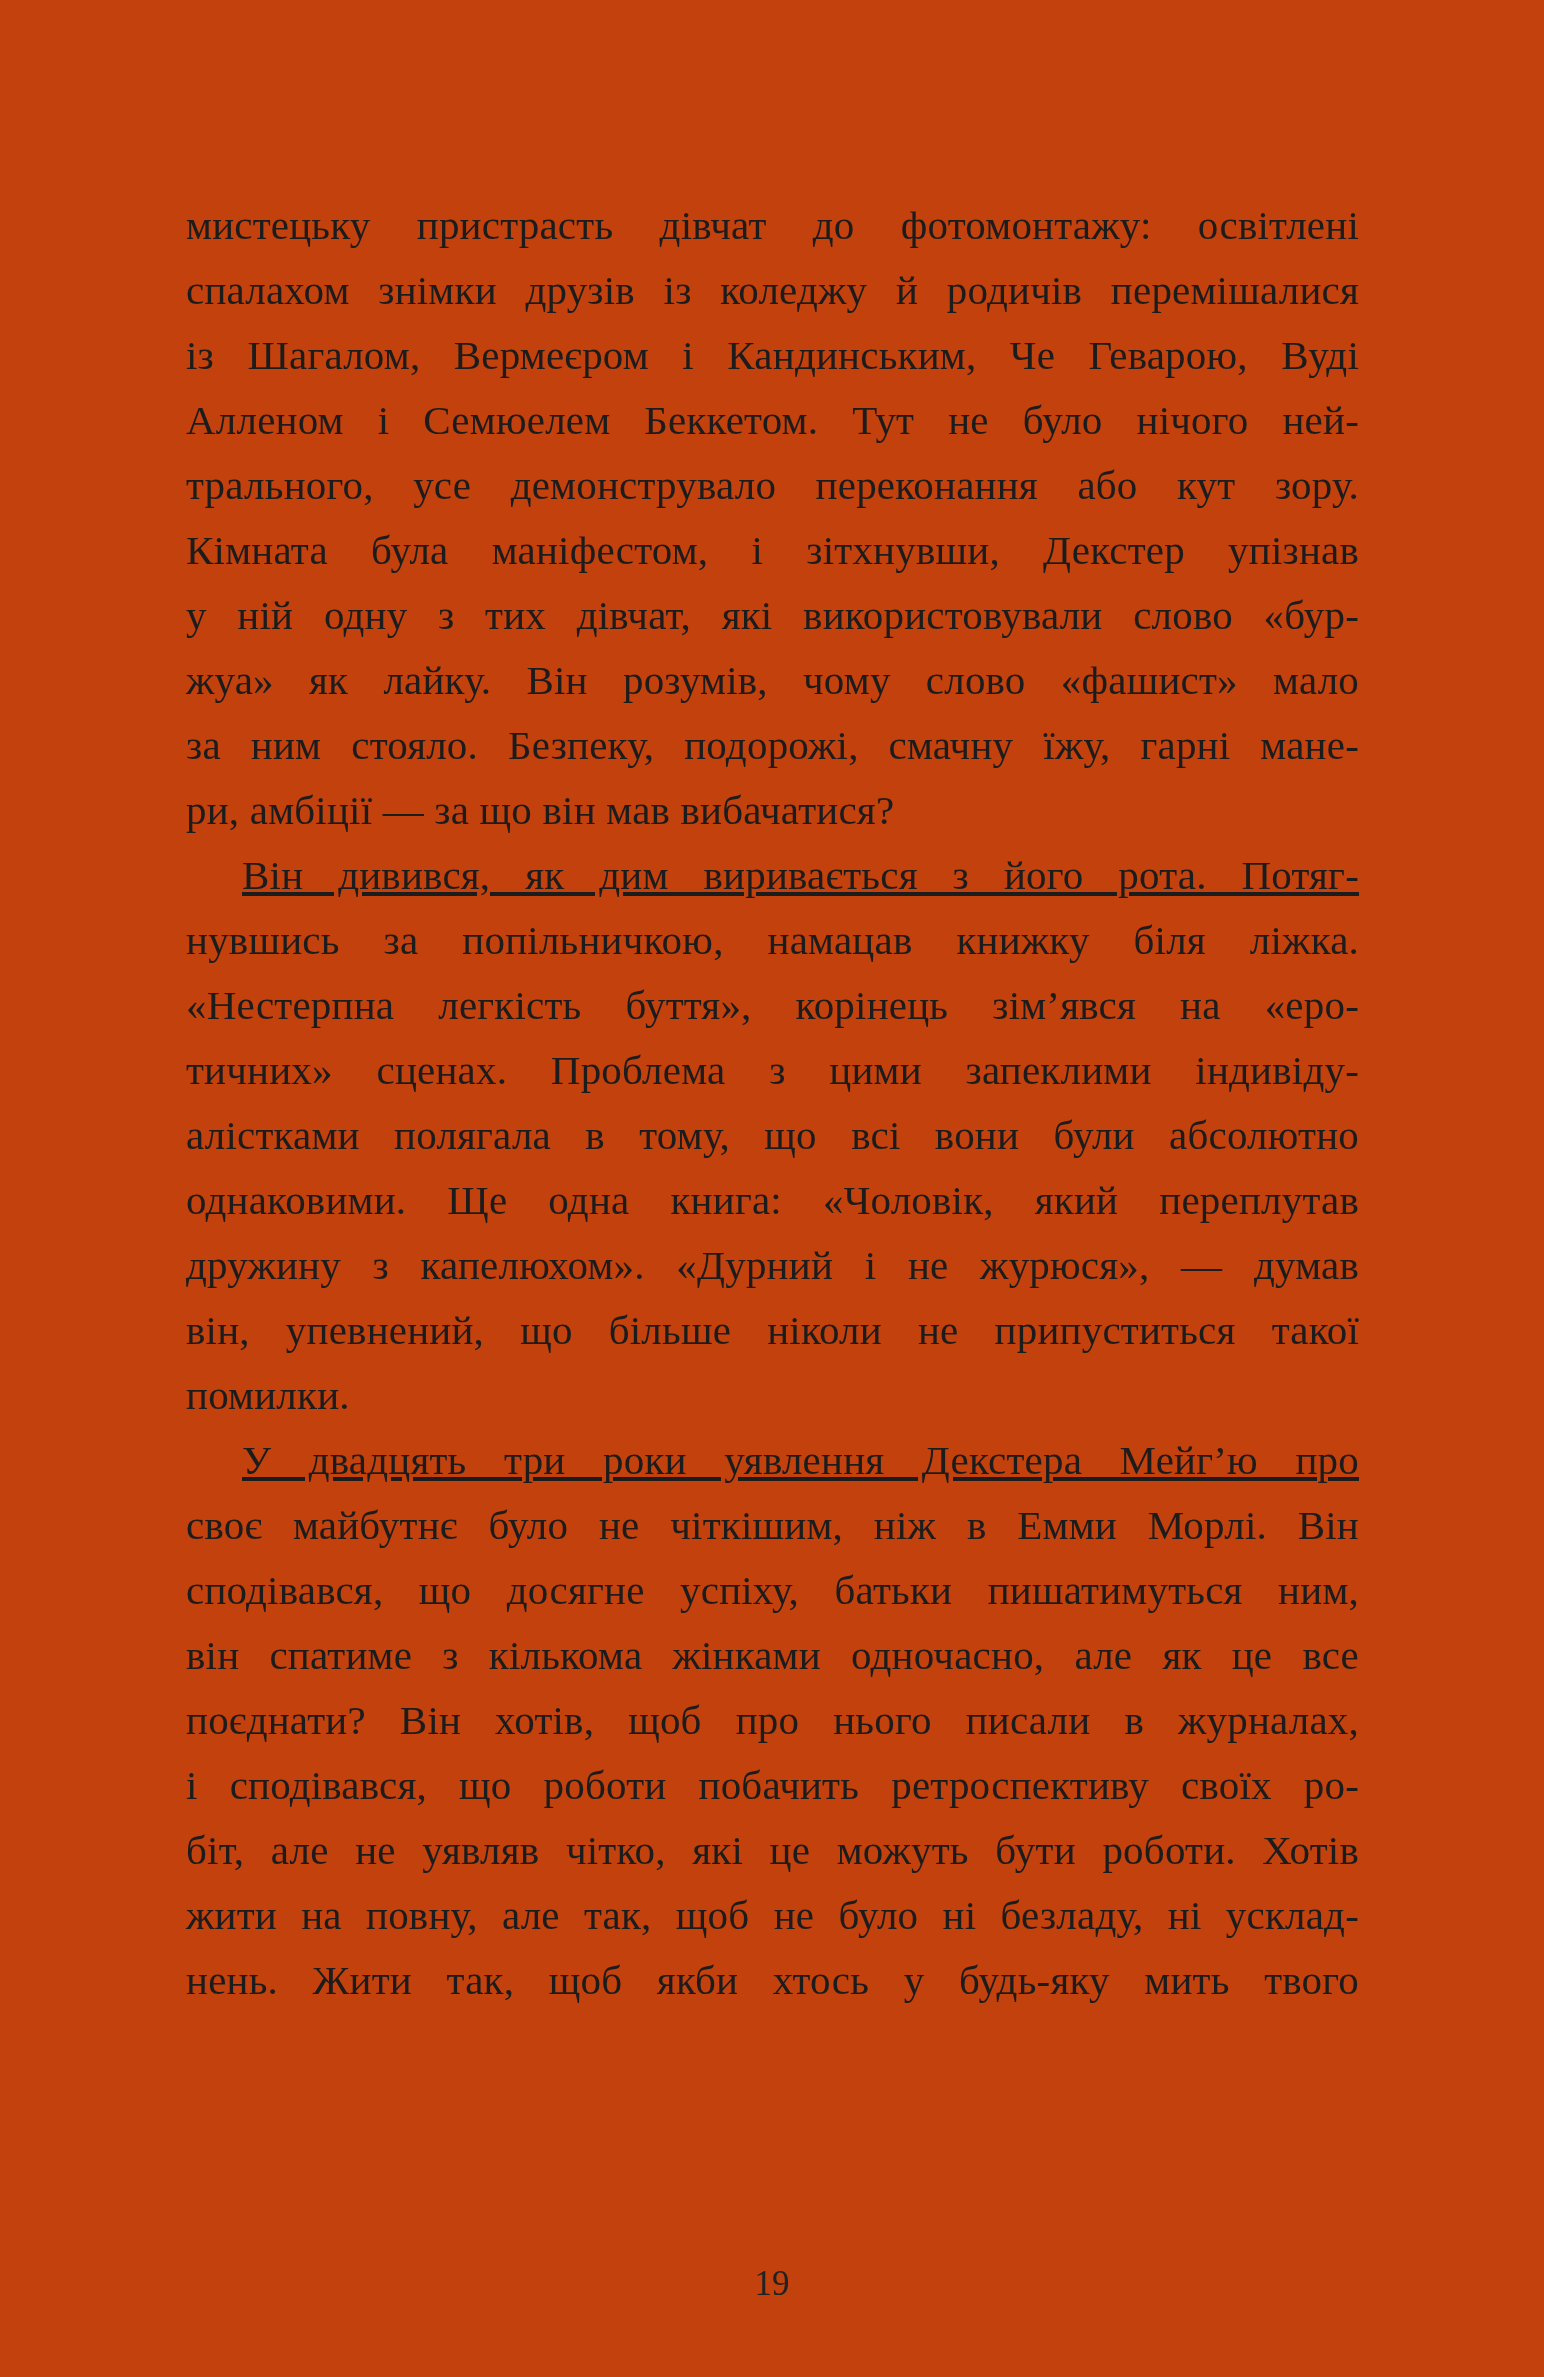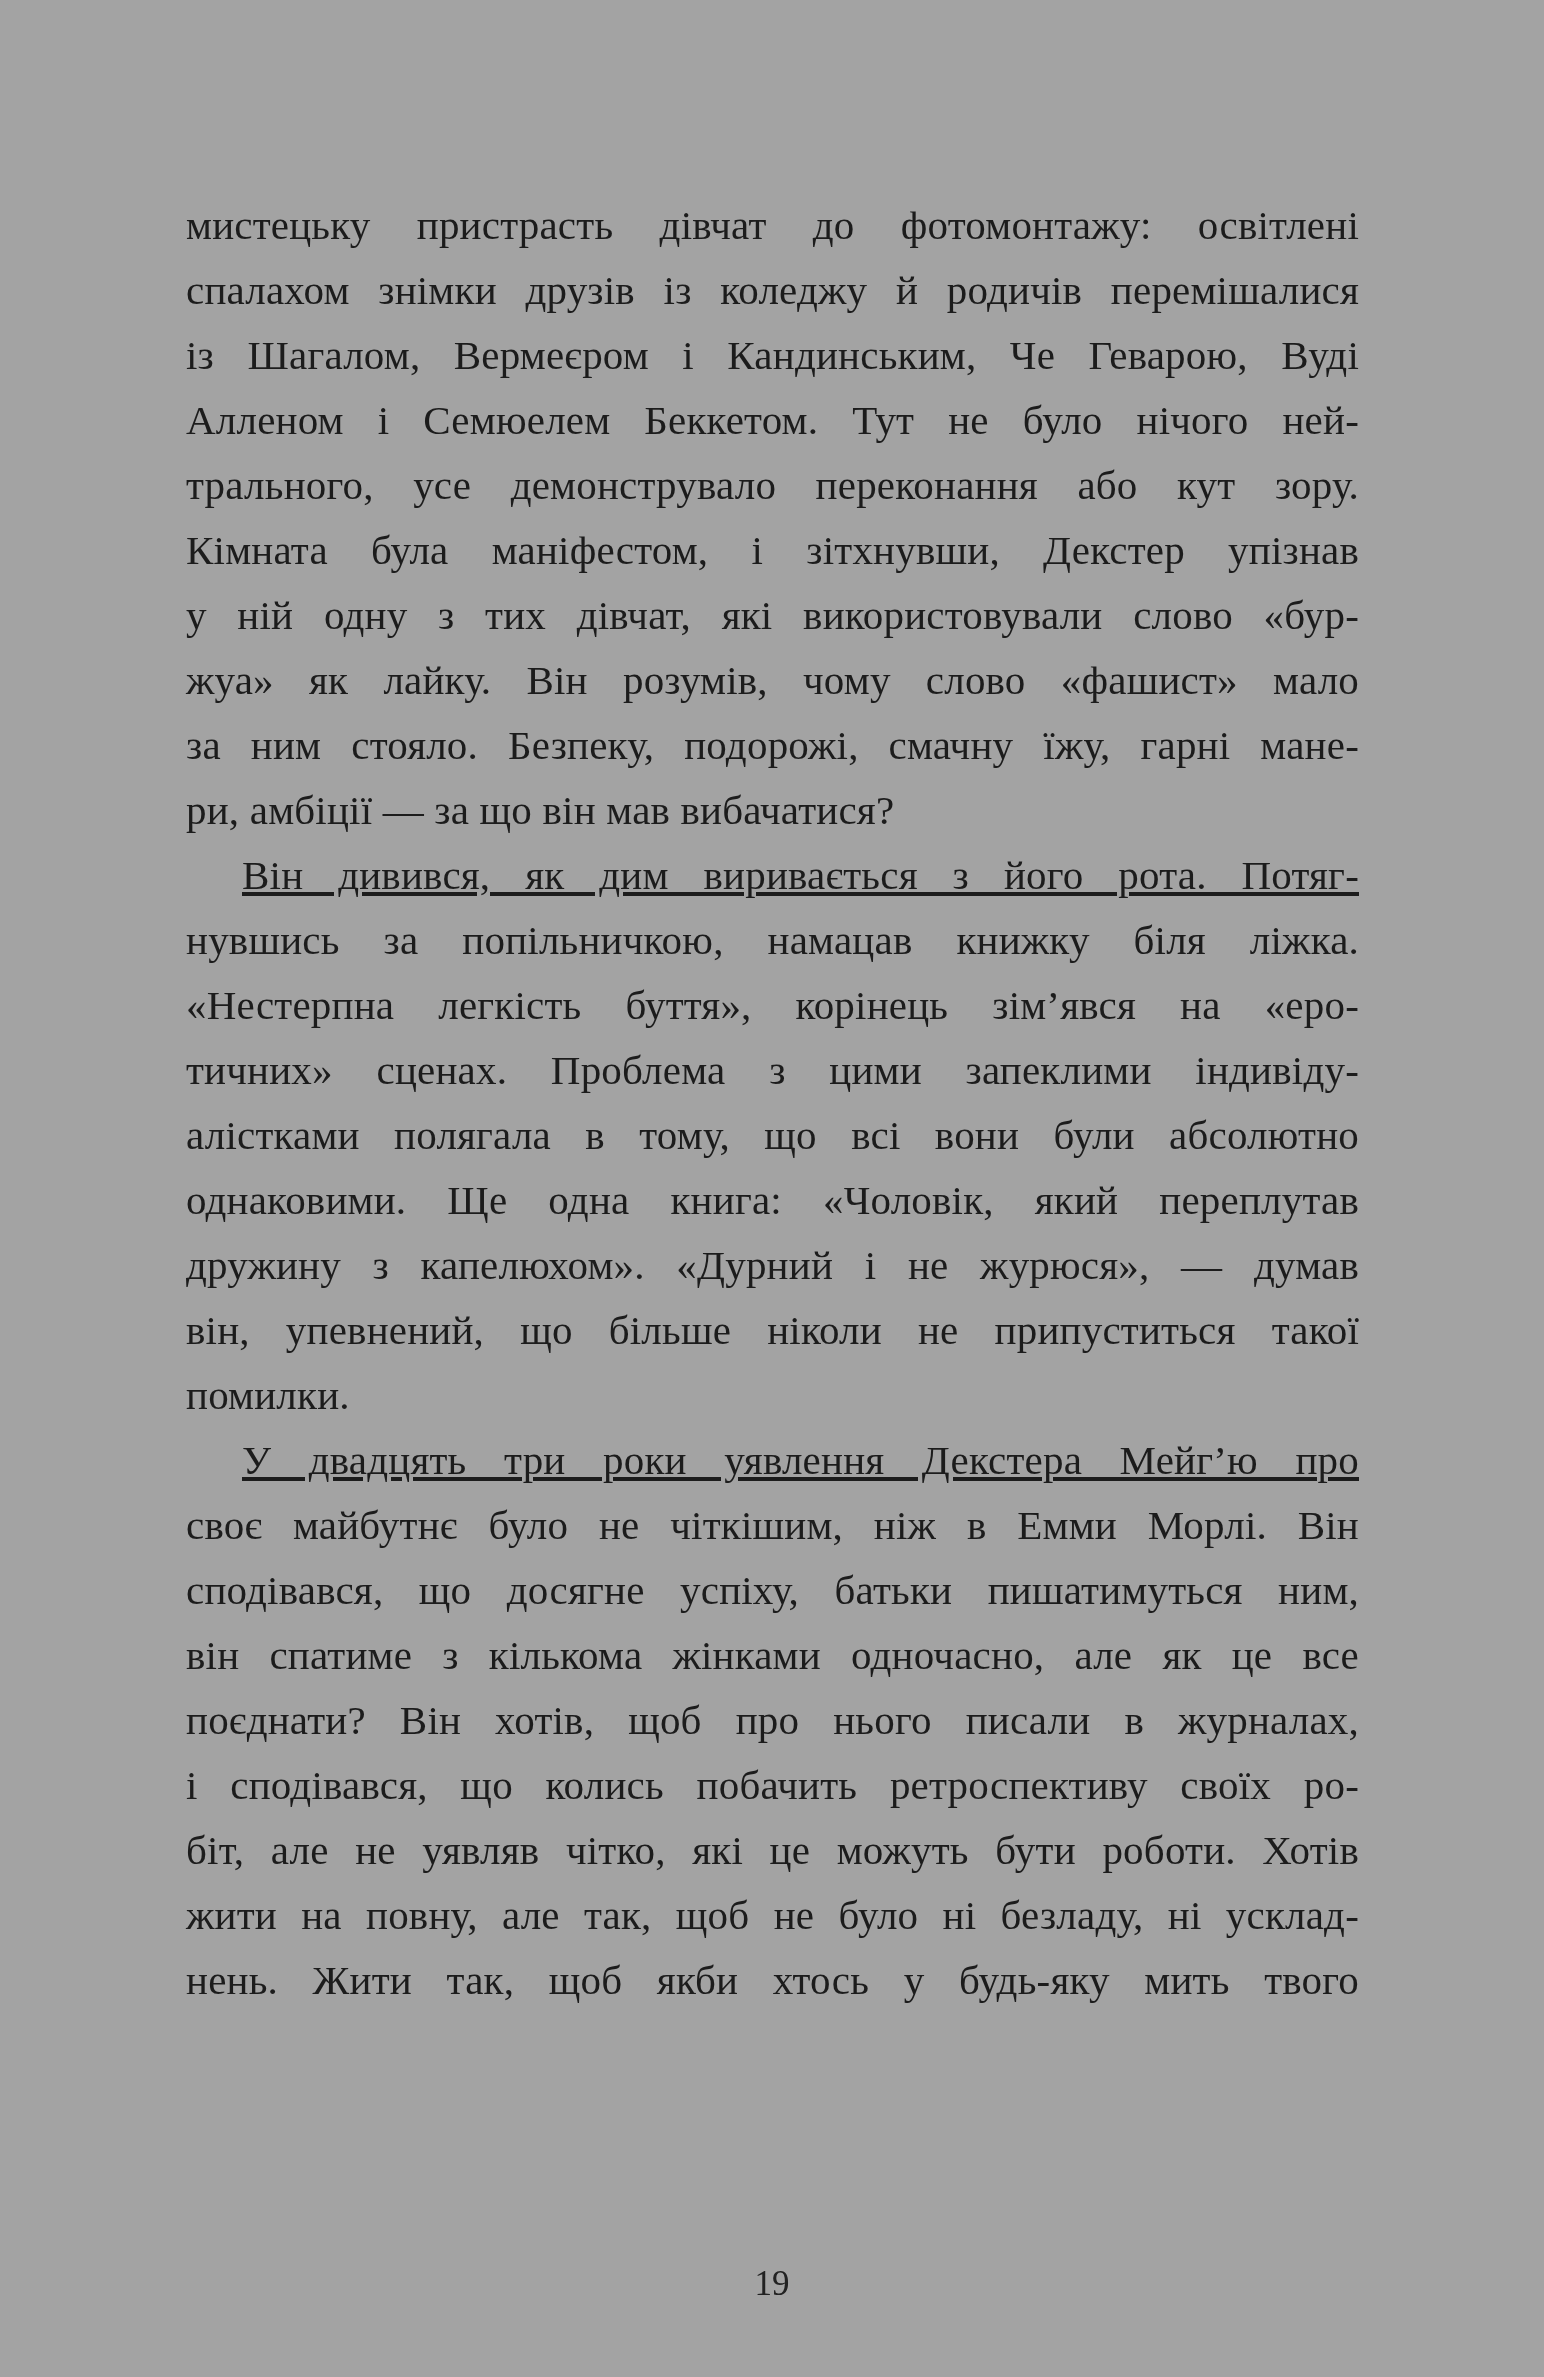--- a/index.html
+++ b/index.html
@@ -10,21 +10,21 @@
     width: 1544px;
     height: 2377px;
     background: #ffffff;
     position: relative;
     font-family: "Liberation Serif", "DejaVu Serif", serif;
     color: #1c1c1c;
   }
   .page {
     position: absolute;
     inset: 0;
-    background: #a3a3a3;
+    background: #c2410c;
   }
   .text-block {
     position: absolute;
     left: 186px;
     top: 193px;
     width: 1173px;
   }
   .line {
     font-size: 41px;
     line-height: 65px;
@@ -82,21 +82,21 @@
       <div class="line">він, упевнений, що більше ніколи не припуститься такої</div>
       <div class="line par-last">помилки.</div>
     </div>
 
     <div class="paragraph">
       <div class="line indent">У двадцять три роки уявлення Декстера Мейг’ю про</div>
       <div class="line">своє майбутнє було не чіткішим, ніж в Емми Морлі. Він</div>
       <div class="line">сподівався, що досягне успіху, батьки пишатимуться ним,</div>
       <div class="line">він спатиме з кількома жінками одночасно, але як це все</div>
       <div class="line">поєднати? Він хотів, щоб про нього писали в журналах,</div>
-      <div class="line">і сподівався, що колись побачить ретроспективу своїх ро-</div>
+      <div class="line">і сподівався, що роботи побачить ретроспективу своїх ро-</div>
       <div class="line">біт, але не уявляв чітко, які це можуть бути роботи. Хотів</div>
       <div class="line">жити на повну, але так, щоб не було ні безладу, ні усклад-</div>
       <div class="line">нень. Жити так, щоб якби хтось у будь-яку мить твого</div>
     </div>
 
   </div>
 
   <div class="page-number">19</div>
 </div>
 

